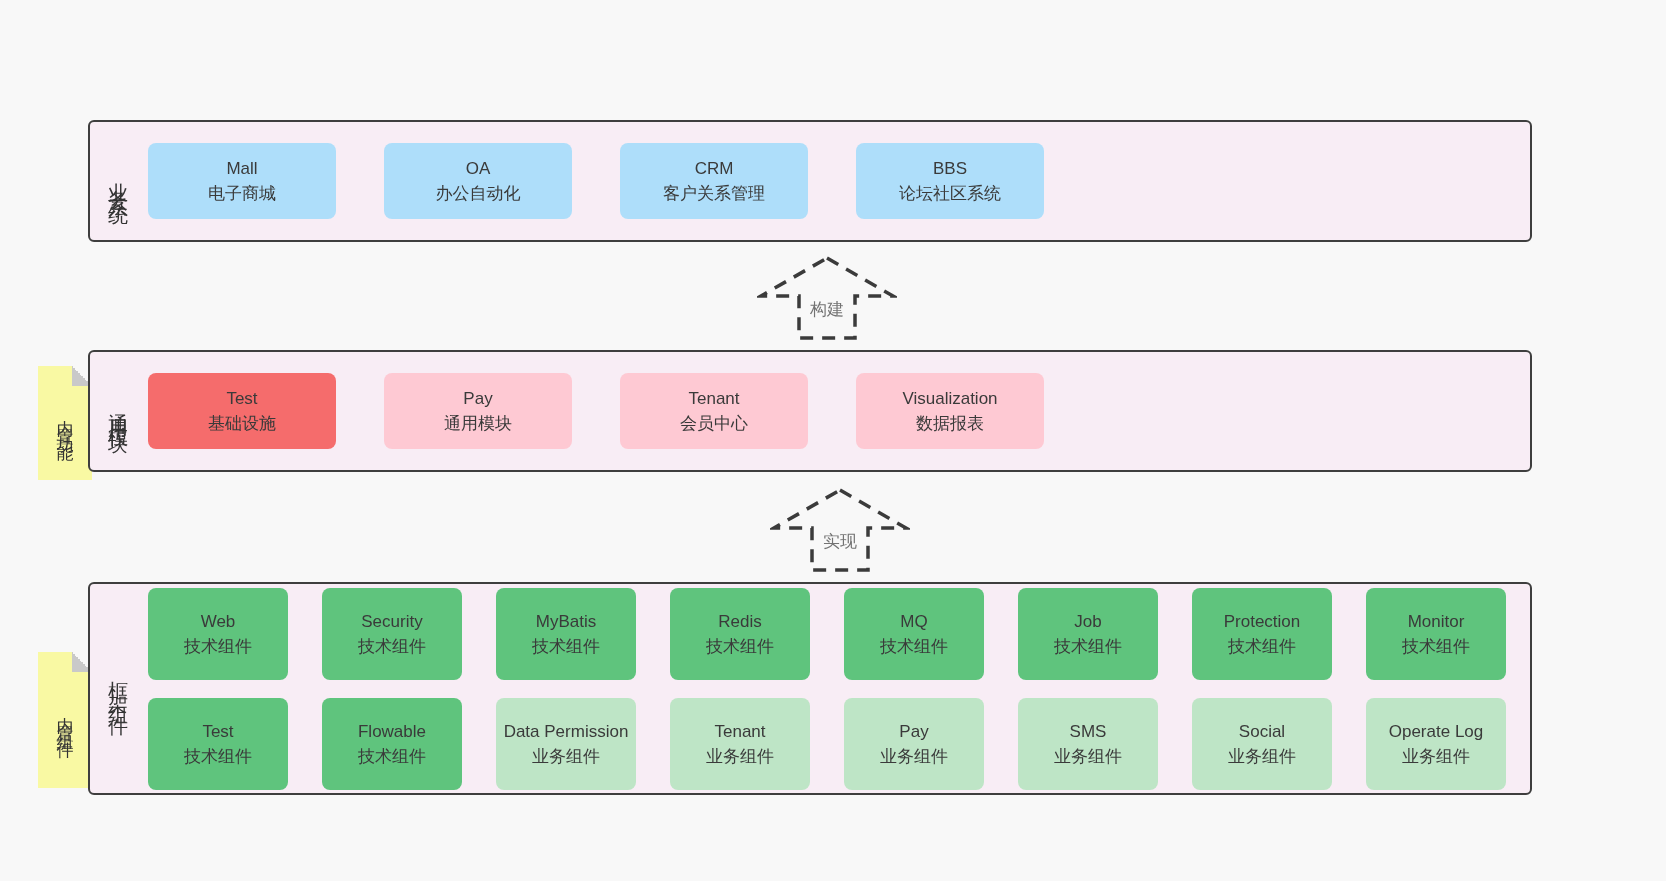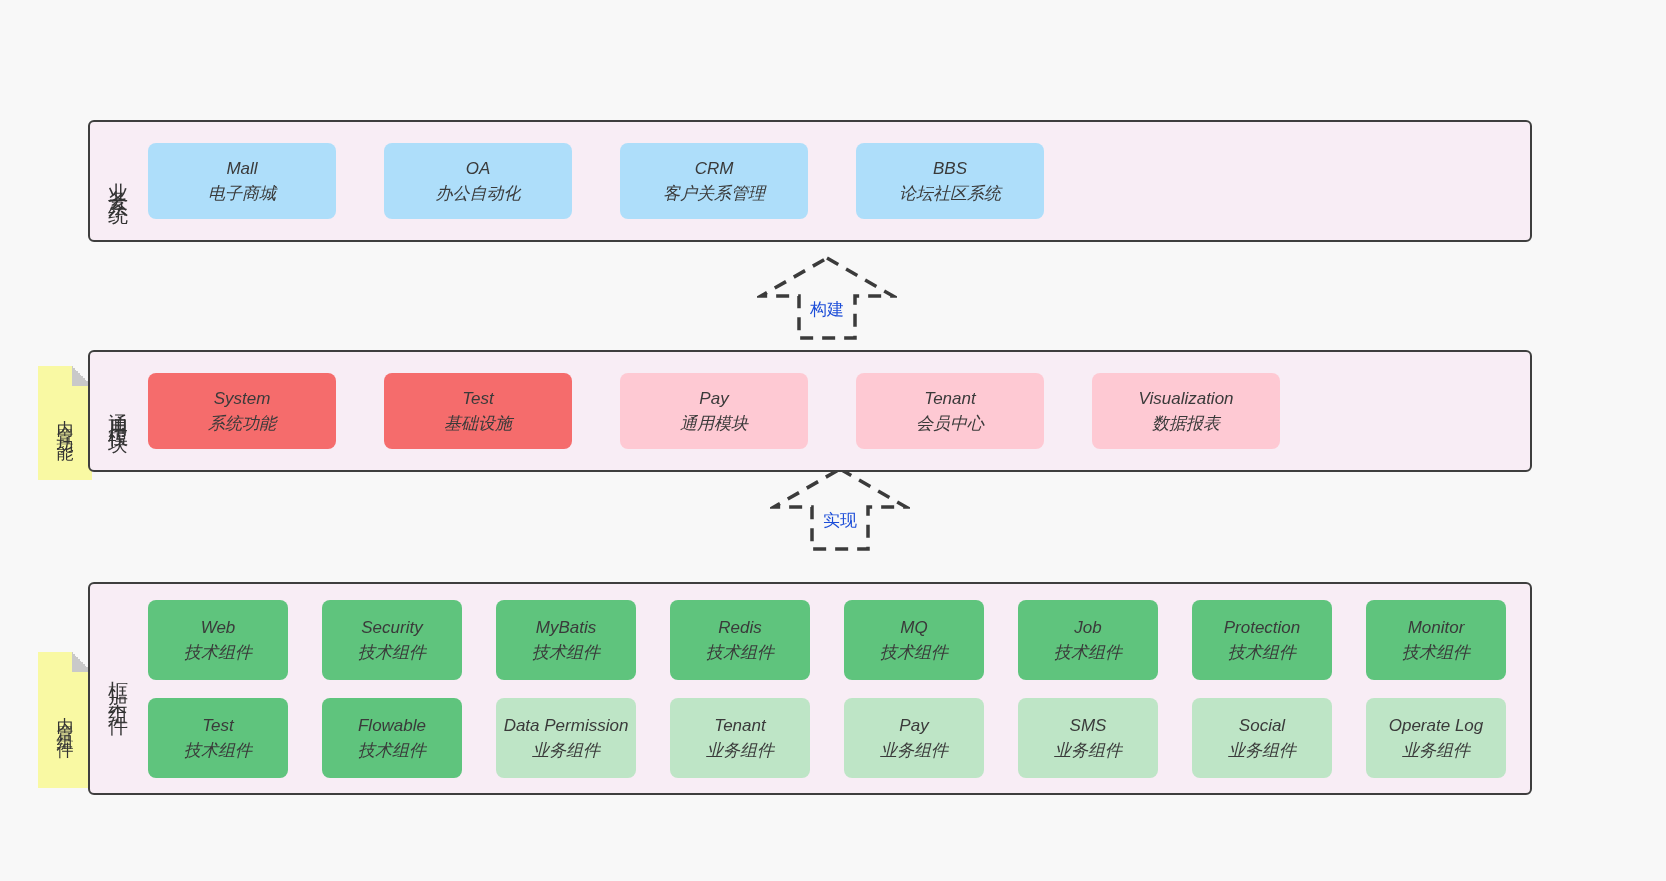--- a/index.html
+++ b/index.html
@@ -30,32 +30,32 @@
     display:flex; align-items:center; justify-content:center;
     writing-mode:vertical-rl; text-orientation:upright;
     font-size:20px; letter-spacing:7px; color:#333;
   }
   .band-framework .band-label { letter-spacing:12px; }
 
   .band-rows {
     flex:1; display:flex; flex-direction:column;
     justify-content:center; gap:18px;
   }
-  .row { display:flex; gap:48px;font-style:italic; }
+  .row { display:flex; gap:48px; }
   .band-framework .row { gap:34px; }
 
   .box {
     display:flex; flex-direction:column;
     align-items:center; justify-content:center;
     text-align:center;
     border-radius:8px;
     font-size:17px; line-height:25px;
   }
   .band-business .box, .band-modules .box { width:188px; height:76px; }
-  .band-framework .box { width:140px; height:80px; }
+  .band-framework .box { width:140px; height:92px; }
 
   .box.blue       { background:var(--blue,#aedefa); }
   .box.red        { background:var(--red,#f56c6c); }
   .box.pink       { background:var(--pink,#fec9d3); }
   .box.green      { background:var(--green,#5fc47d); }
   .box.lightgreen { background:var(--lightgreen,#bee5c6); }
 
   
   .note {
     position:absolute; left:38px; width:54px;
@@ -70,33 +70,33 @@
     font-size:17px; letter-spacing:8px; color:#333;
   }
   .note .fold {
     position:absolute; top:0; right:0; width:20px; height:20px;
     background:linear-gradient(225deg, var(--pageBg,#f8f8f8) 0 50%, var(--noteFold,#c9c9c9) 50% 100%);
   }
 
   
   .arrow { position:absolute; width:140px; height:88px; z-index:0; }
   .arrow-build     { left:757px; top:255px; }
-  .arrow-implement { left:770px; top:466px; }
+  .arrow-implement { left:770px; top:487px; }
   .arrow svg { display:block; width:140px; height:88px; }
   .arrow polygon {
     fill:none;
     stroke:var(--arrowStroke,#3b3b3b);
     stroke-width:3.5;
     stroke-dasharray:13 9;
   }
   .arrow-label {
     position:absolute; left:50%; top:43px; transform:translateX(-50%);
     background:var(--pageBg,#f8f8f8);
     padding:0 3px;
-    font-size:17px; white-space:nowrap; color:#1d4ed8;
+    font-size:17px; white-space:nowrap; color:#737373;
   }
 </style>
 </head>
 <body>
 
 <div class="note note-modules">
   <span class="fold"></span>
   <span class="note-text">内置功能</span>
 </div>
 <div class="note note-framework">
@@ -139,24 +139,20 @@
         </div>
       </div>
     </div>
 </section>
 
 <section class="band band-modules">
   <div class="band-label">通用模块</div>
   <div class="band-rows">
       <div class="row">
         <div class="box red">
-          <div class="box-name">System</div>
-          <div class="box-desc">系统功能</div>
-        </div>
-        <div class="box red">
           <div class="box-name">Test</div>
           <div class="box-desc">基础设施</div>
         </div>
         <div class="box pink">
           <div class="box-name">Pay</div>
           <div class="box-desc">通用模块</div>
         </div>
         <div class="box pink">
           <div class="box-name">Tenant</div>
           <div class="box-desc">会员中心</div>

